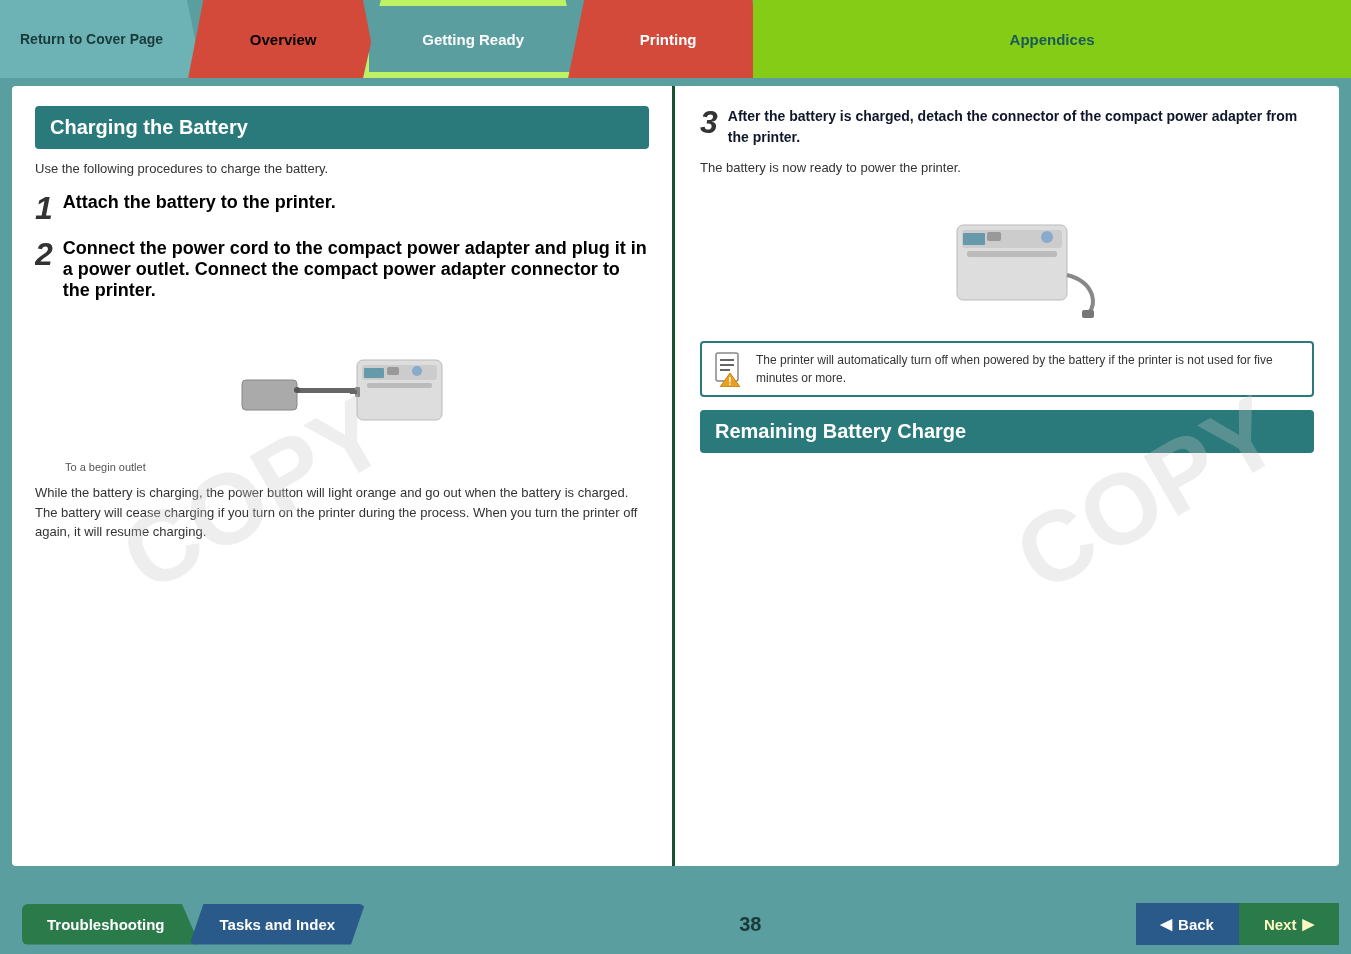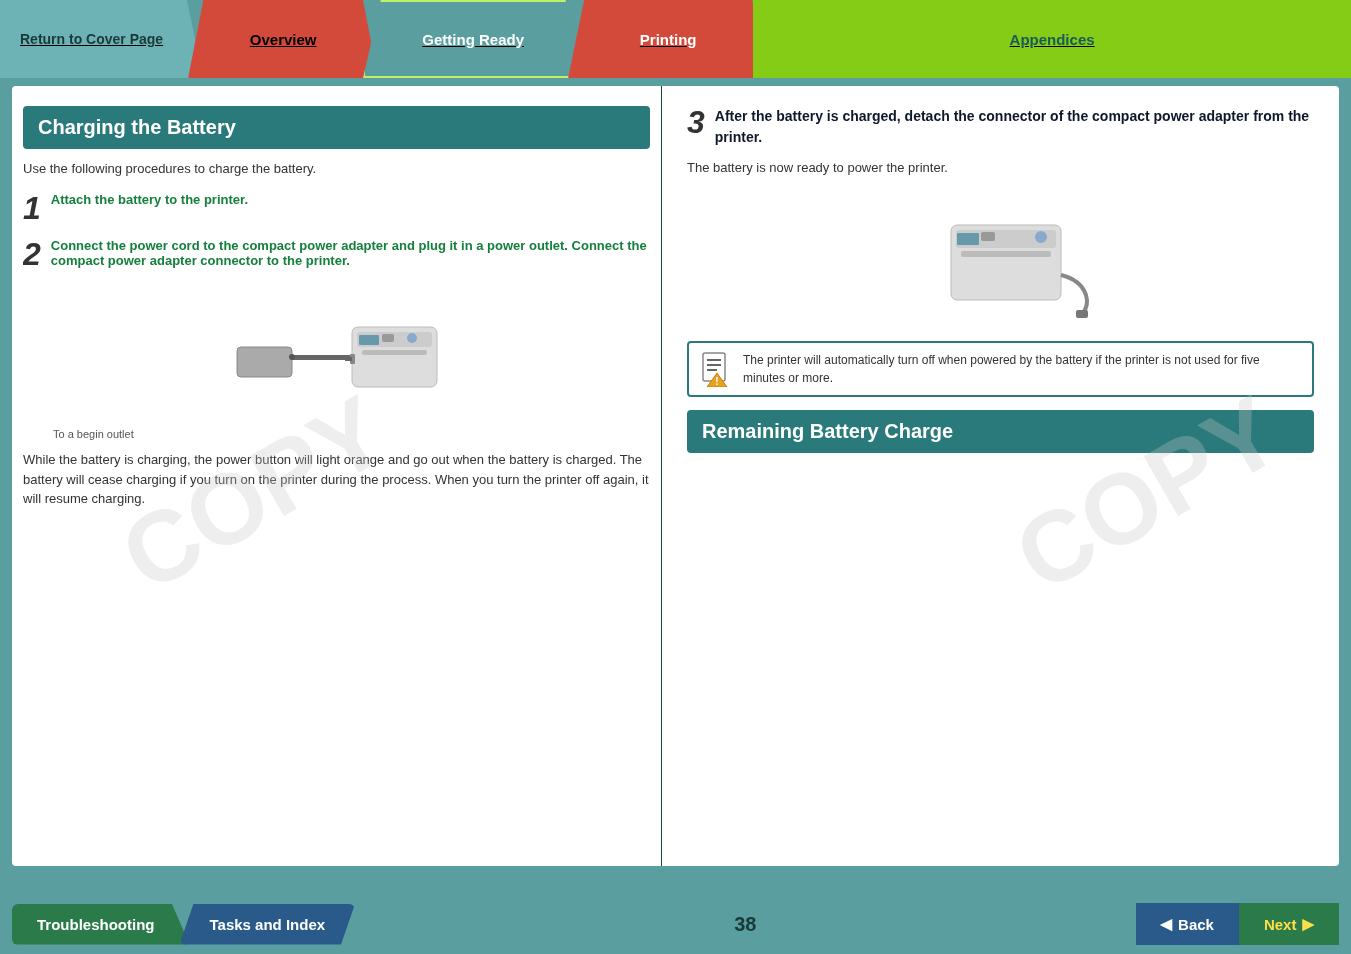--- a/index.html
+++ b/index.html
@@ -13,21 +13,20 @@
     }
 
     
     .top-nav {
       display: flex;
       align-items: stretch;
       height: 78px;
       background: #5a9ea0;
       position: relative;
       z-index: 10;
-      text-decoration: underline;
     }
 
     .nav-item {
       display: flex;
       align-items: center;
       justify-content: center;
       cursor: pointer;
       font-weight: bold;
       font-size: 15px;
       position: relative;
@@ -52,21 +51,21 @@
       clip-path: polygon(8% 0, 92% 0, 100% 100%, 0 100%);
       margin-left: -15px;
     }
 
     .nav-getting-ready {
       background: #5a9ea0;
       color: white;
       min-width: 220px;
       clip-path: polygon(8% 0, 92% 0, 100% 100%, 0 100%);
       margin-left: -15px;
-      border: 2px solid #bef264;
+      border: 6px solid #bef264;
     }
 
     .nav-printing {
       background: #d44a3a;
       color: white;
       min-width: 200px;
       clip-path: polygon(8% 0, 92% 0, 100% 100%, 0 100%);
       margin-left: -15px;
     }
 
@@ -86,22 +85,22 @@
       border-radius: 4px;
       height: 780px;
       display: flex;
       flex-direction: row;
       position: relative;
       overflow: hidden;
     }
 
     .left-panel {
       flex: 1;
-      padding: 20px 11px;
-      border-right: 1px solid #14532d;
+      padding: 20px 23px;
+      border-right: 3px solid #14532d;
       overflow: hidden;
       position: relative;
     }
 
     .right-panel {
       flex: 1;
       padding: 20px 25px;
       overflow: hidden;
       position: relative;
     }
@@ -126,23 +125,23 @@
       font-size: 32px;
       font-style: italic;
       font-weight: bold;
       color: #333;
       float: left;
       margin-right: 10px;
       line-height: 1;
     }
 
     .step-text {
-      font-size: 13px;
-      font-weight: bold;
-      color: #15803d;
+      font-size: 18px;
+      font-weight: bold;
+      color: #000000;
       margin-bottom: 10px;
       overflow: hidden;
     }
 
     .step-text-normal {
       font-size: 14px;
       font-weight: bold;
       color: #0f172a;
       margin-bottom: 12px;
       line-height: 1.5;
@@ -207,21 +206,21 @@
     
     .bottom-nav {
       display: flex;
       align-items: center;
       height: 60px;
       background: #5a9ea0;
       margin-top: 0;
       padding: 0 12px;
       position: absolute;
       bottom: 0;
-      left: 0;
+      left: 10px;
       right: 0;
     }
 
     .bottom-left-buttons {
       display: flex;
       align-items: center;
     }
 
     .btn-troubleshooting {
       background: #2a7a4a;
@@ -268,21 +267,21 @@
       font-size: 15px;
       padding: 12px 25px;
       cursor: pointer;
       display: flex;
       align-items: center;
       gap: 6px;
     }
 
     .btn-next {
       background: #2a7a4a;
-      color: #fde047;
+      color: #fef9c3;
       font-weight: bold;
       font-size: 15px;
       padding: 12px 25px;
       cursor: pointer;
       display: flex;
       align-items: center;
       gap: 6px;
     }
 
     

